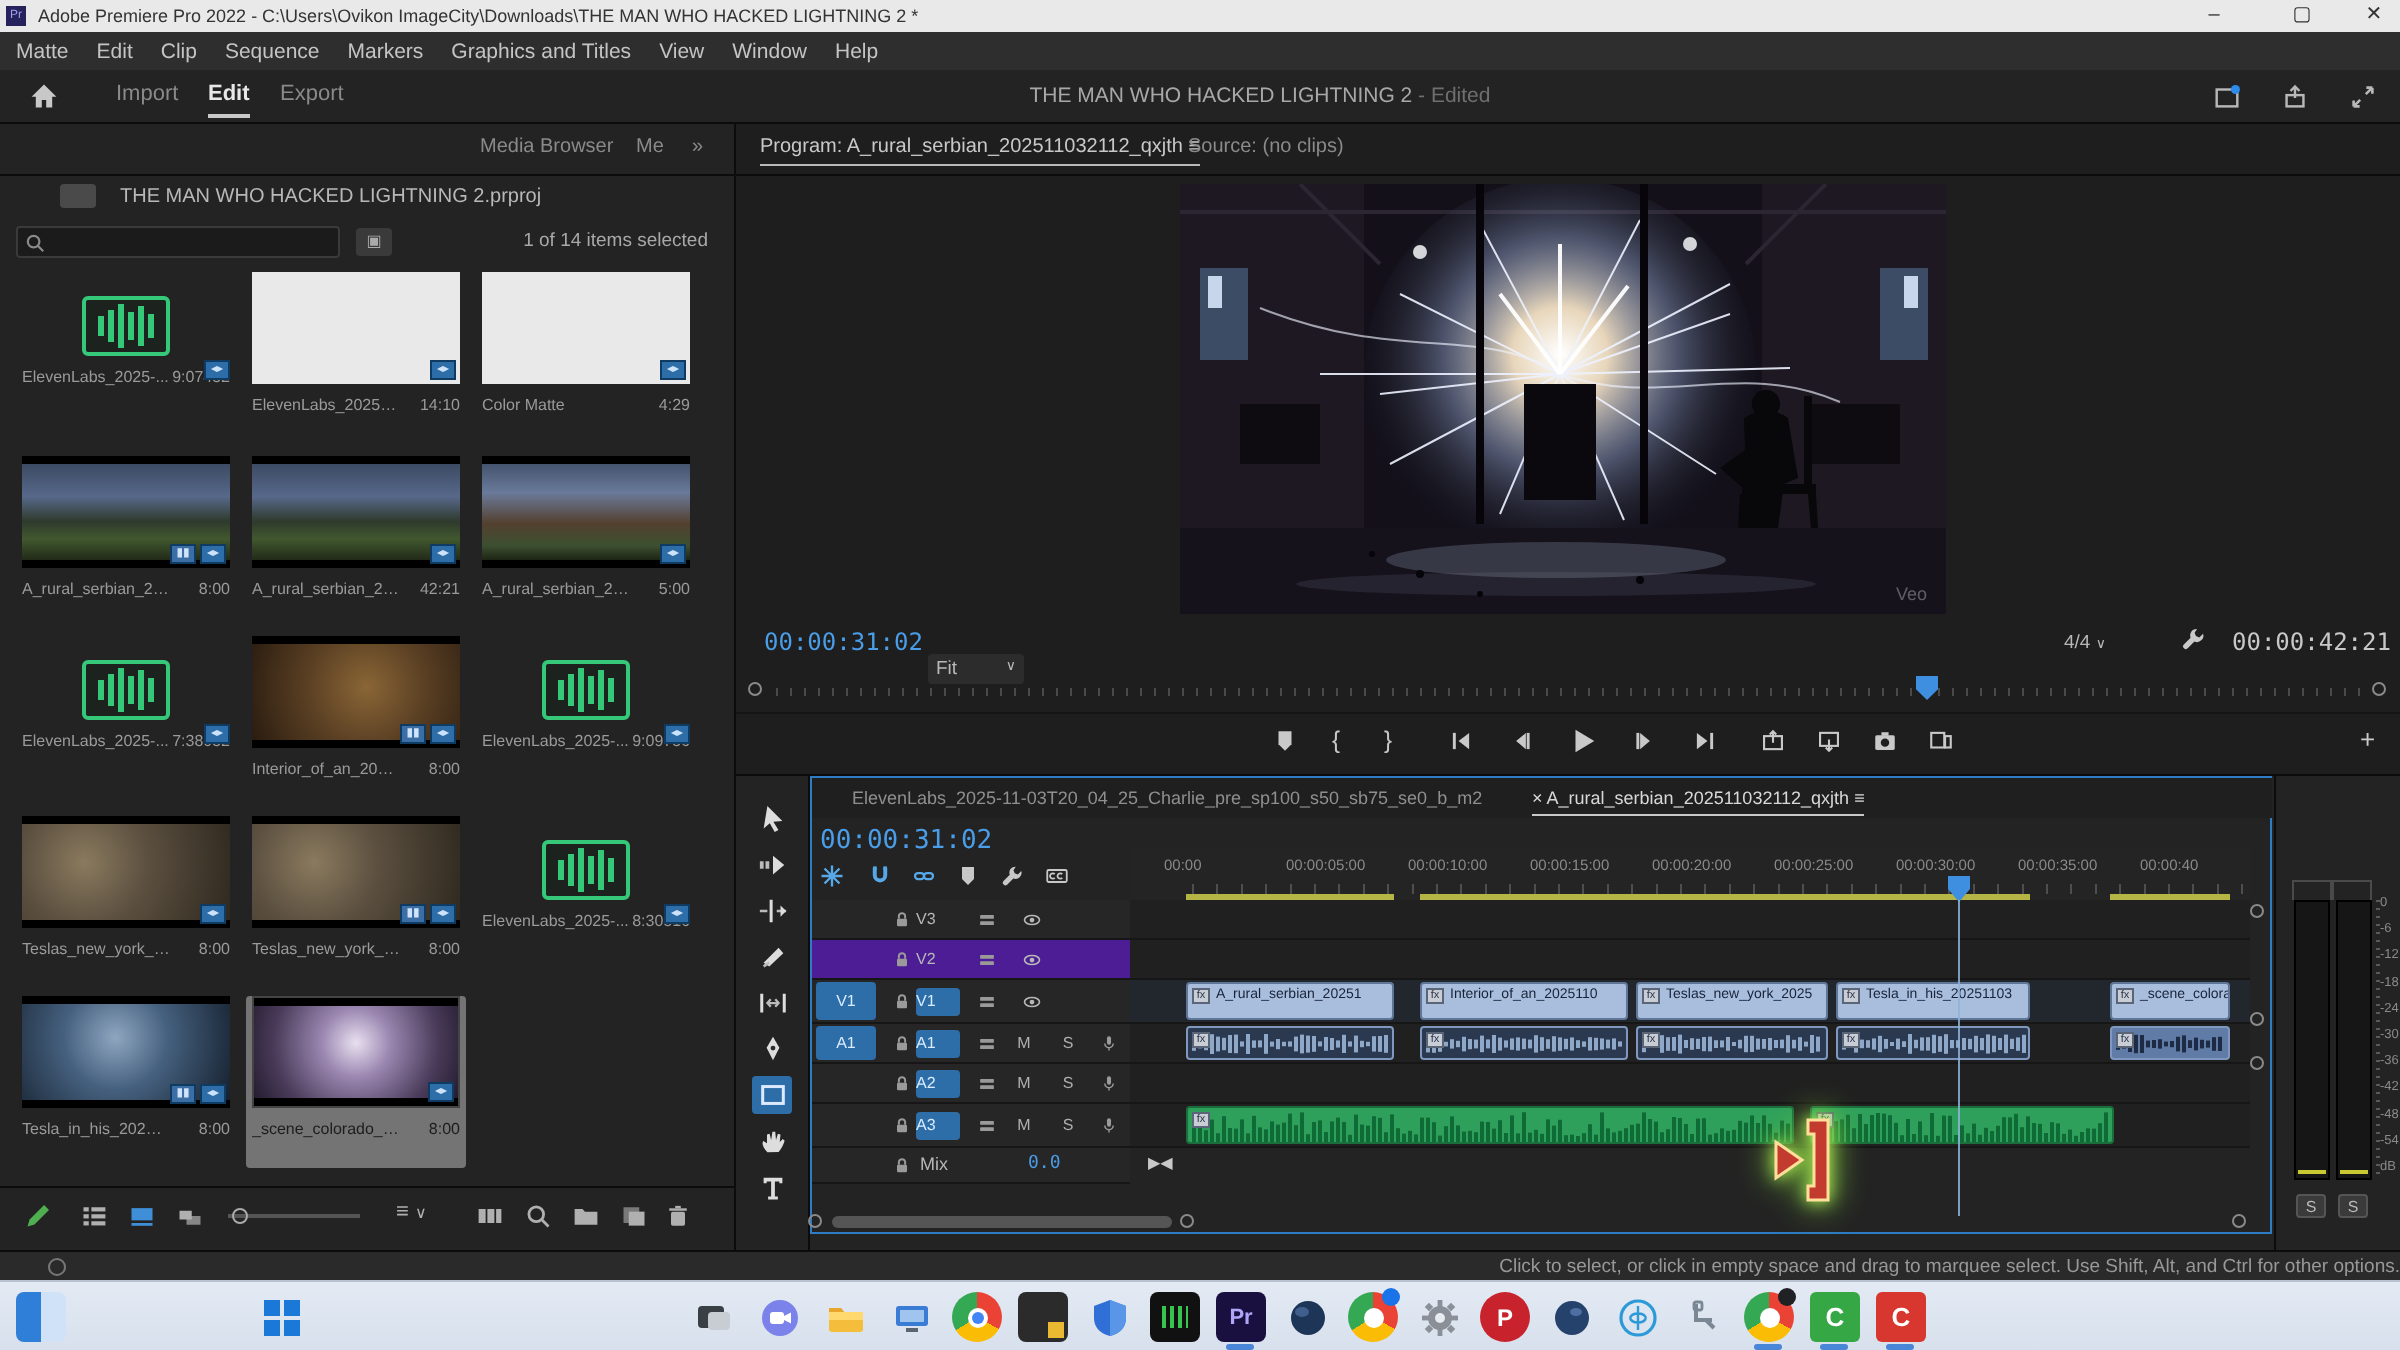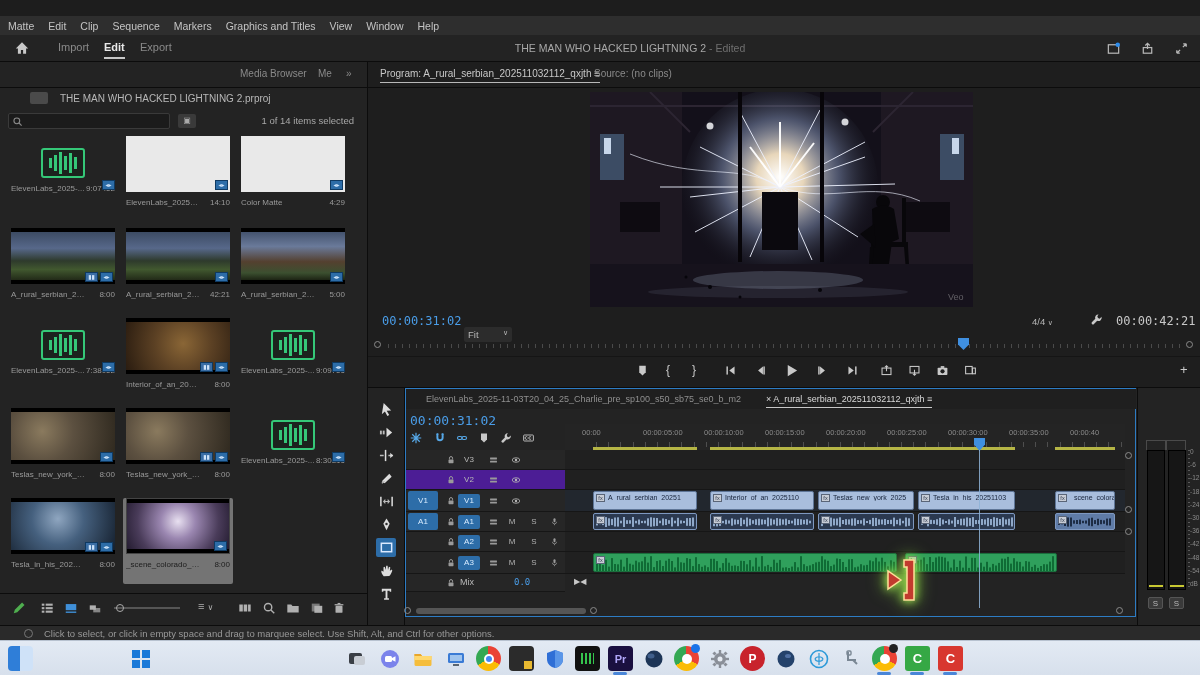--- a/index.html
+++ b/index.html
@@ -52,31 +52,31 @@
     display:flex; align-items:center; justify-content:center; gap:2px; background:#1c231e; }
   .wave-box i { display:block; width:3px; background:#35c878; }
   .badge { position:absolute; width:13px; height:10px; background:#2d6da8; border:1px solid #0f3a62;
     color:#cfe4fa; font-size:6px; line-height:8px; text-align:center; }
   .cell-label { display:flex; justify-content:space-between; margin:6px 3px 0; font-size:8px; color:#9a9a9a; }
   .cell-label .nm { max-width:74px; overflow:hidden; white-space:nowrap; text-overflow:ellipsis; }
   .cell.selected { background:#747474; border-radius:2px; }
   .cell.selected .cell-label { color:#1d1d1d; }
 
   #statusbar { left:0; top:625px; width:1200px; height:15px; background:#2a2a2a;
-    border-top:1px solid #0c0c0c; color:#989898; font-size:9.5px; display:flex; align-items:center; }
+    border-top:1px solid #0c0c0c; color:#989898; font-size:9.5px; display:flex; align-items:center;justify-content:flex-end; }
 
   
   #monitor { left:368px; top:62px; width:832px; height:326px; background:#1e1e1e; border-bottom:1px solid #0c0c0c; }
   .ctlbtn { color:#c9c9c9; }
 
   
   #timeline { left:368px; top:388px; width:832px; height:237px; background:#232323; }
   #tl-focus { left:37px; top:0; width:731px; height:229px; border:1px solid #2d7cc4; }
   .trk-btn { position:absolute; width:22px; height:14px; background:#2d6da8; border-radius:2px;
-    color:#d8ecff; font-size:8px; text-align:center; line-height:14px; }
+    color:#d8ecff; font-size:8px; line-height:14px; }
   .trk-btn.plain { background:transparent; color:#b8b8b8; }
   .src-btn { position:absolute; width:30px; height:100%; background:#2d6da8; color:#d8ecff;
     font-size:8px; text-align:center; border-radius:2px; }
   .ms { position:absolute; font-size:8px; color:#b0b0b0; width:12px; text-align:center; }
   .lane { position:absolute; left:197px; width:560px; background:#202020; border-bottom:1px solid #161616; overflow:hidden; }
   .clip { position:absolute; top:1px; bottom:1px; border-radius:2px; overflow:hidden; }
   .clip-v { background:#a9bedd; border:1px solid #5f7698; }
   .clip-v .lbl { font-size:7px; color:#17233a; white-space:nowrap; overflow:hidden; padding:2px 0 0 14px; display:block; }
   .fx { position:absolute; left:2px; top:2px; width:9px; height:8px; background:#c8cdd6; border:1px solid #5a6578;
     color:#2a3448; font-size:5.5px; line-height:7px; text-align:center; }
@@ -90,20 +90,27 @@
     background:linear-gradient(180deg,#e3eaf4,#d7e0ec); border-top:1px solid #b8c2d0; }
   .tb-ic { position:absolute; top:5px; width:25px; height:25px; border-radius:4px;
     display:flex; align-items:center; justify-content:center; font-size:12px; font-weight:bold; }
   .tb-ind { position:absolute; top:31px; width:14px; height:3px; border-radius:2px; background:#4a86d8; }
 </style>
 </head>
 <body>
 
 <div id="app">
 
+  <div id="titlebar" class="abs">
+    <span class="appicon">Pr</span>
+    <span>Adobe Premiere Pro 2022 - C:\Users\Ovikon ImageCity\Downloads\THE MAN WHO HACKED LIGHTNING 2 *</span>
+    <span class="winctl" style="left:1092px;">–</span>
+    <span class="winctl" style="left:1136px;">▢</span>
+    <span class="winctl" style="left:1172px;">✕</span>
+  </div>
 
   <div id="menubar" class="abs">
       <span>Matte</span>
       <span>Edit</span>
       <span>Clip</span>
       <span>Sequence</span>
       <span>Markers</span>
       <span>Graphics and Titles</span>
       <span>View</span>
       <span>Window</span>

